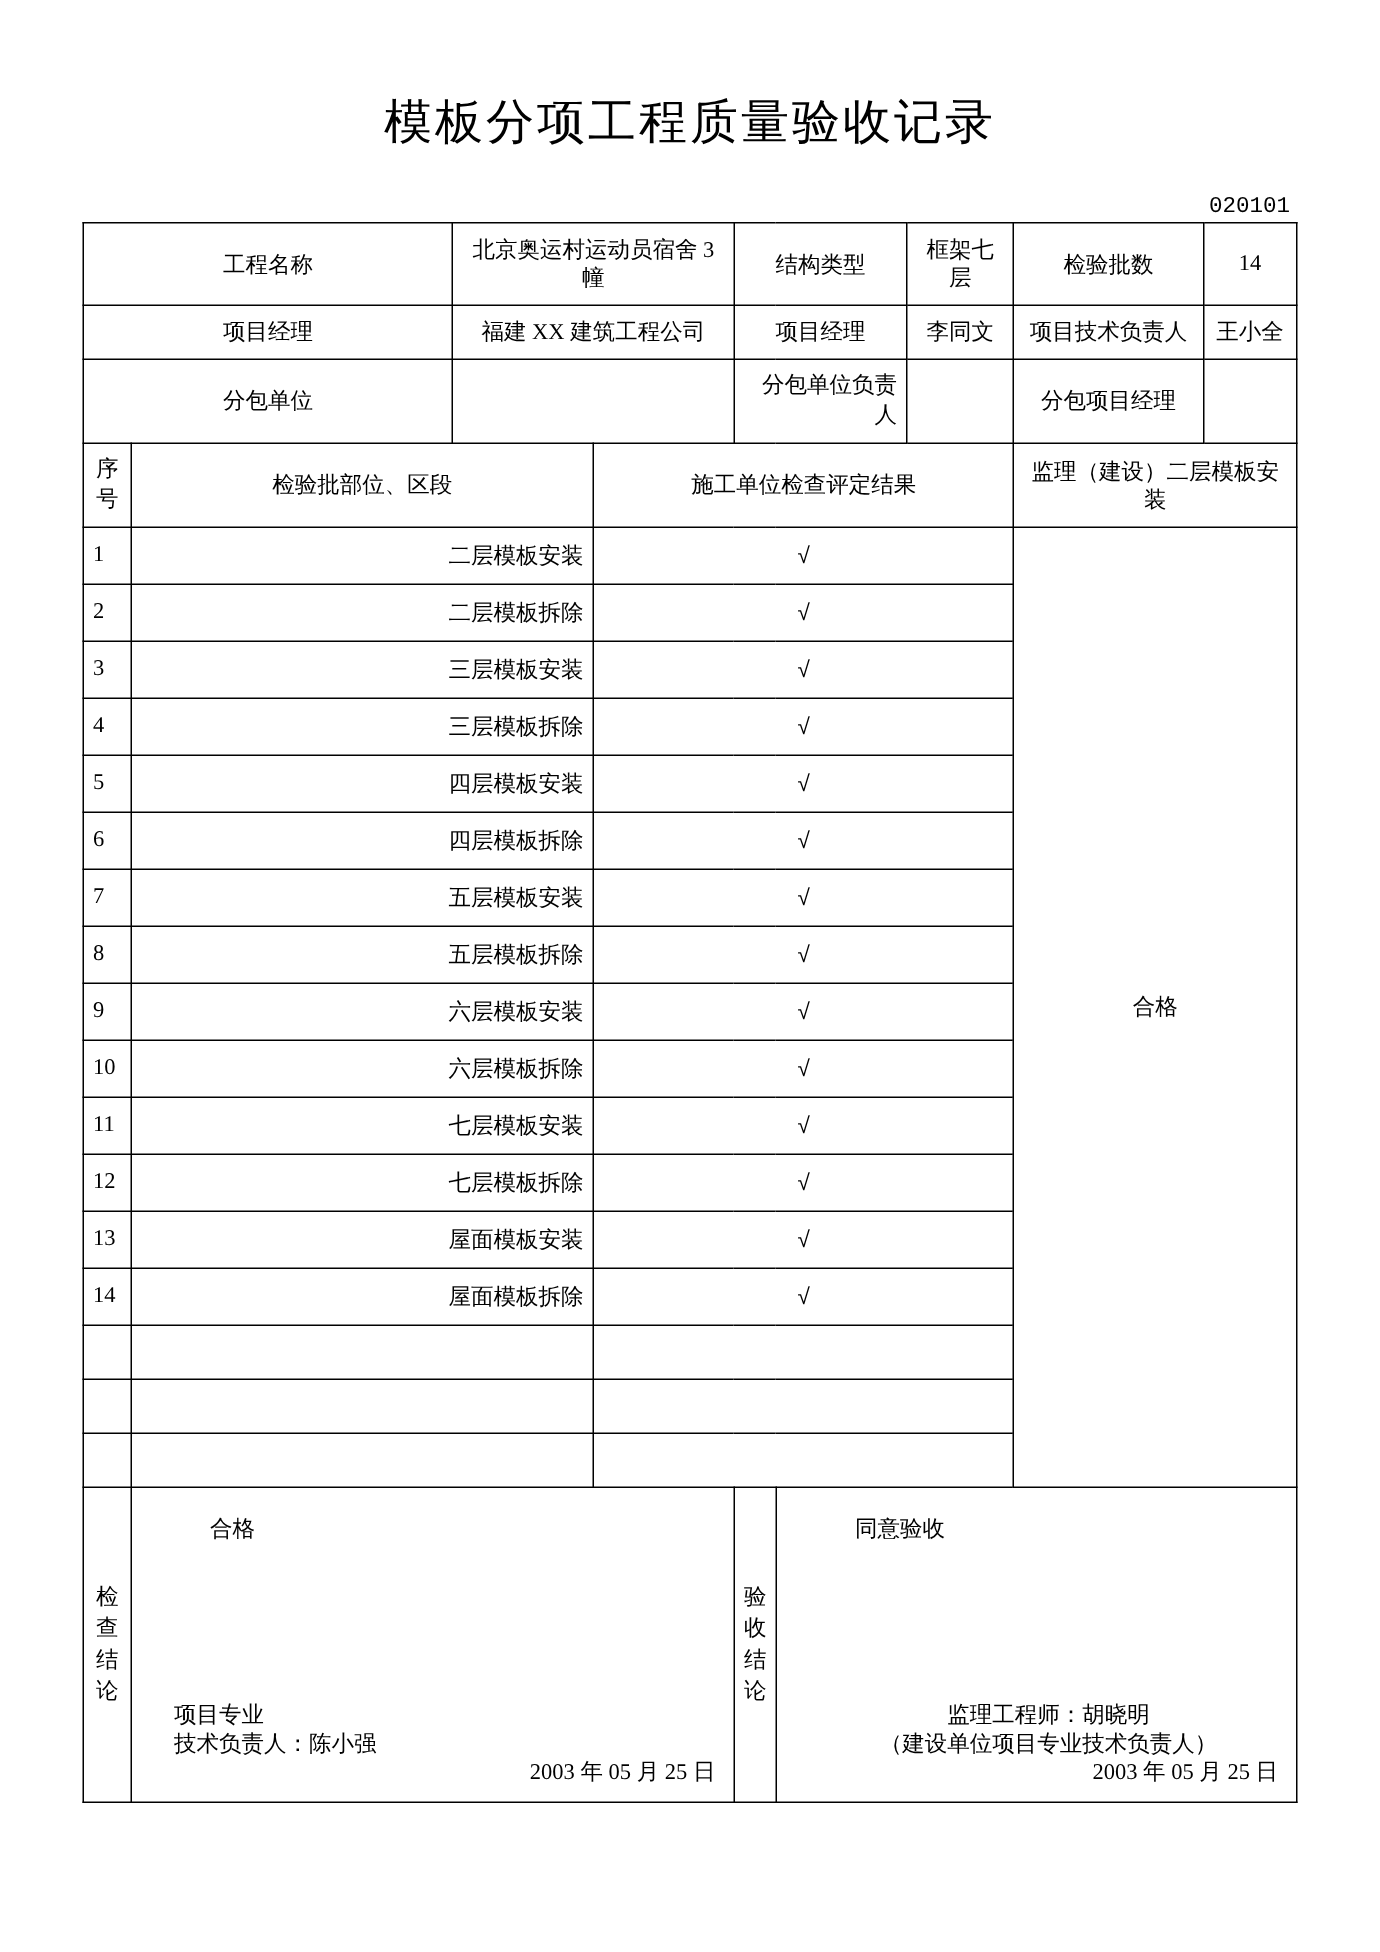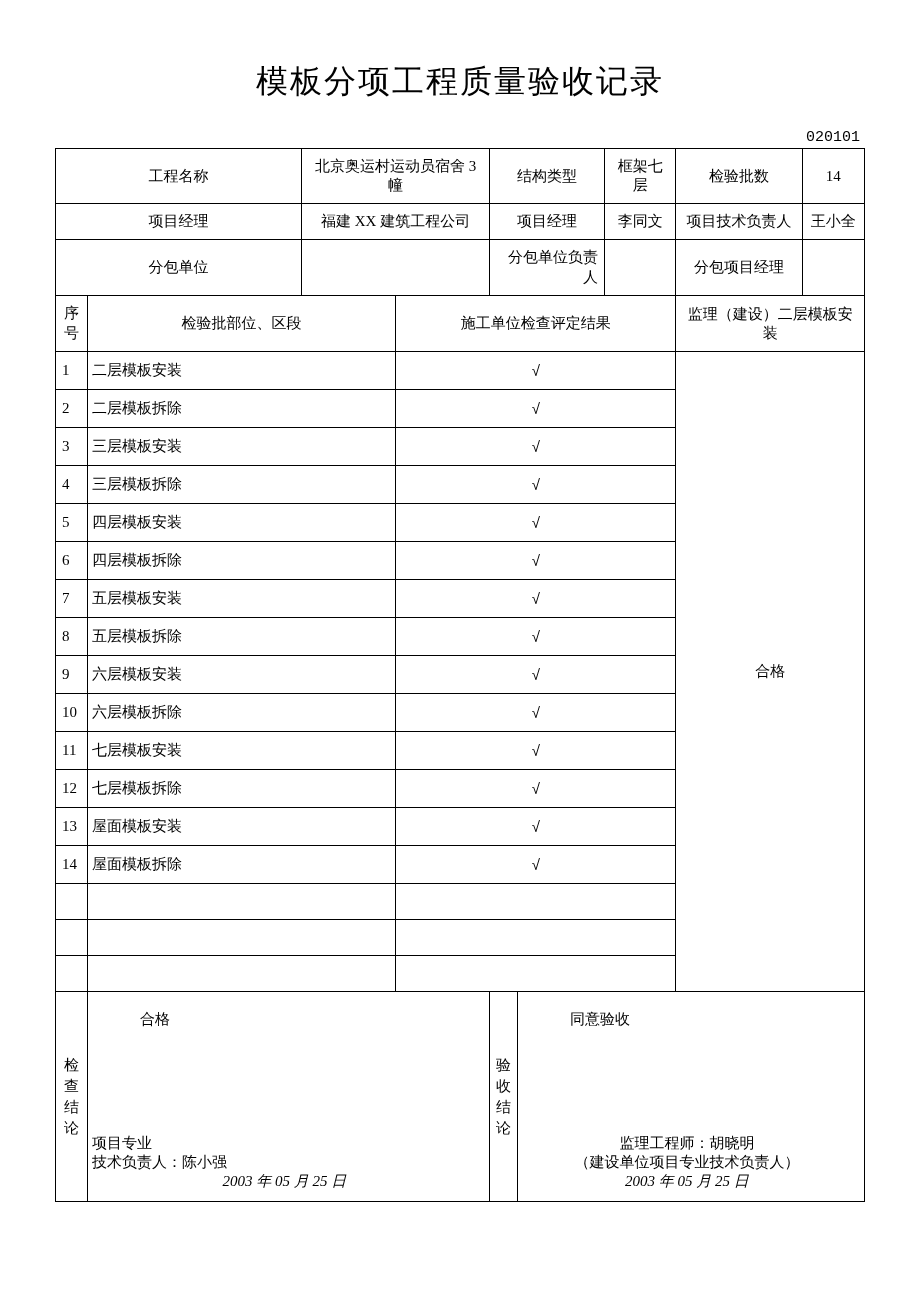--- a/index.html
+++ b/index.html
@@ -32,46 +32,46 @@
     td, th {
       border: 1px solid #000;
       padding: 8px 6px;
       font-weight: normal;
       font-size: 15px;
       text-align: center;
       vertical-align: middle;
     }
     .left { text-align: left; padding-left: 6px; }
     .seq { width: 32px; }
-    .item-col { width: 220px; text-align: left; padding-left: 4px; }
+    .item-col { width: 220px; text-align: right; padding-left: 4px; }
     .check { font-family: "Arial"; }
     .tall { height: 38px; }
     .empty-row td { height: 36px; }
     .footer-block {
       height: 210px;
       vertical-align: top;
       text-align: left;
       padding: 10px 12px;
       position: relative;
     }
     .footer-label {
       width: 24px;
       text-align: center;
       vertical-align: middle;
       line-height: 1.4;
     }
     .footer-top { padding: 8px 0 0 40px; }
     .footer-bottom {
       position: absolute;
       bottom: 10px;
-      left: 4px;
+      left: 28px;
       right: 12px;
       font-size: 15px;
     }
-    .footer-bottom .date { text-align: center; display:block;font-style:italic; }
+    .footer-bottom .date { text-align: right; display:block; }
     .footer-center { text-align: center; margin-top: 16px; }
     .sub-col-1 { width: 98px; }
     .vstack { line-height: 1.3; }
   </style>
 </head>
 <body>
 
 <div class="title">模板分项工程质量验收记录</div>
 <div class="doc-num">020101</div>
 

